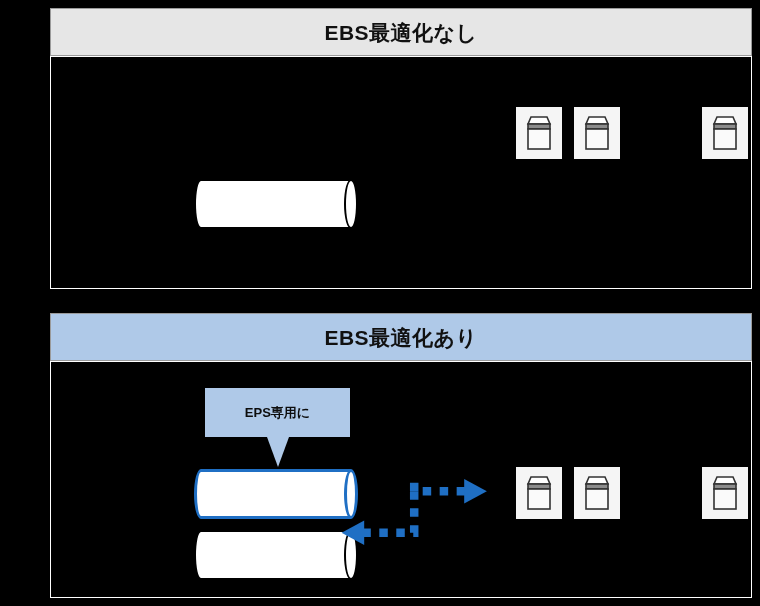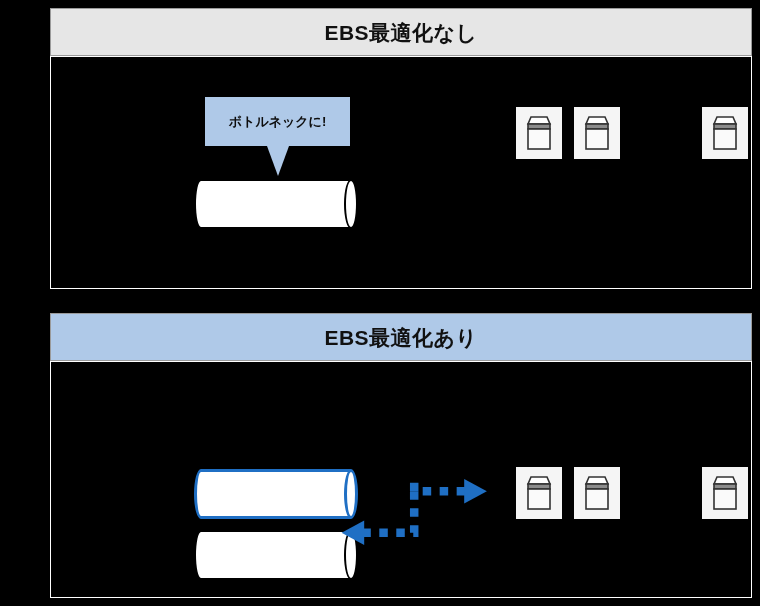--- a/index.html
+++ b/index.html
@@ -141,24 +141,20 @@
 <body>
 
 <section class="panel" id="panel-top">
 
   <div class="panel-header">
     <span class="panel-title">EBS最適化なし</span>
   </div>
 
   <div class="panel-body">
 
-    <div class="callout" style="left:154px; top:40px;">
-      <span class="callout-label">ボトルネックに!</span>
-      <span class="callout-tail"></span>
-    </div>
 
     <div class="cylinder" style="left:150px; top:122px;">
       <span class="cyl-cap-left"></span>
       <span class="cyl-body"></span>
       <span class="cyl-cap-right"></span>
     </div>
 
     <div class="instance" style="left:465px; top:50px;">
       <span>
         <svg width="30" height="36" viewBox="0 0 30 36">
@@ -193,20 +189,24 @@
 </section>
 
 <section class="panel" id="panel-bottom">
 
   <div class="panel-header">
     <span class="panel-title">EBS最適化あり</span>
   </div>
 
   <div class="panel-body">
 
+    <div class="callout" style="left:154px; top:26px;">
+      <span class="callout-label">EPS専用に</span>
+      <span class="callout-tail"></span>
+    </div>
 
     <div class="cylinder highlight" style="left:150px; top:107px;">
       <span class="cyl-cap-left"></span>
       <span class="cyl-body"></span>
       <span class="cyl-cap-right"></span>
     </div>
 
     <div class="cylinder" style="left:150px; top:168px;">
       <span class="cyl-cap-left"></span>
       <span class="cyl-body"></span>

